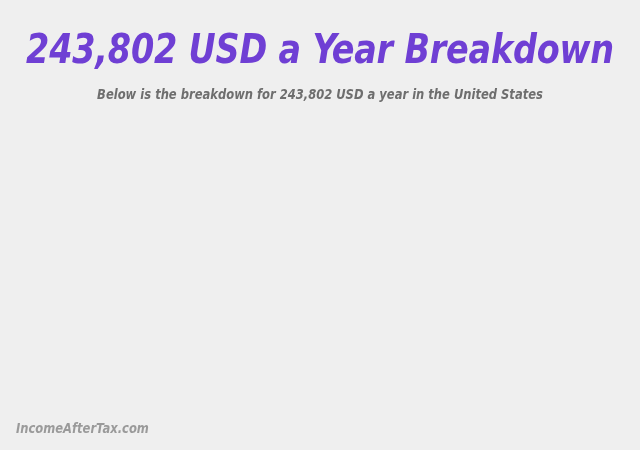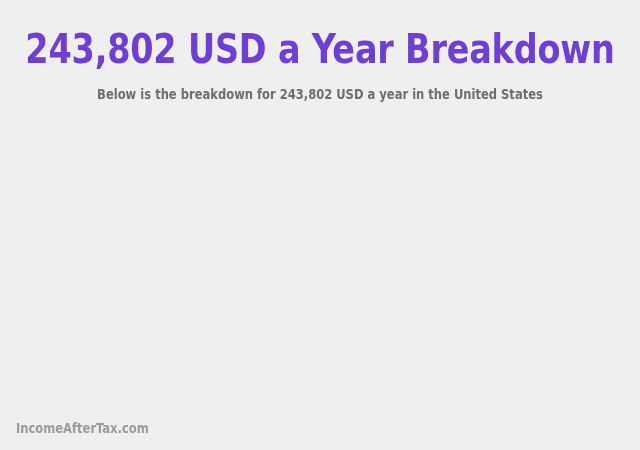--- a/index.html
+++ b/index.html
@@ -14,20 +14,21 @@
     font-family: "Liberation Sans", sans-serif;
     overflow: hidden;
   }
 
   #page {
     position: relative;
     width: 628px;
     height: 450px;
     background: #efefef;
     box-sizing: border-box;
+    font-style: italic;
   }
 
   
   .header {
     position: absolute;
     left: 0;
     top: 0;
     width: 640px;
     text-align: center;
   }

